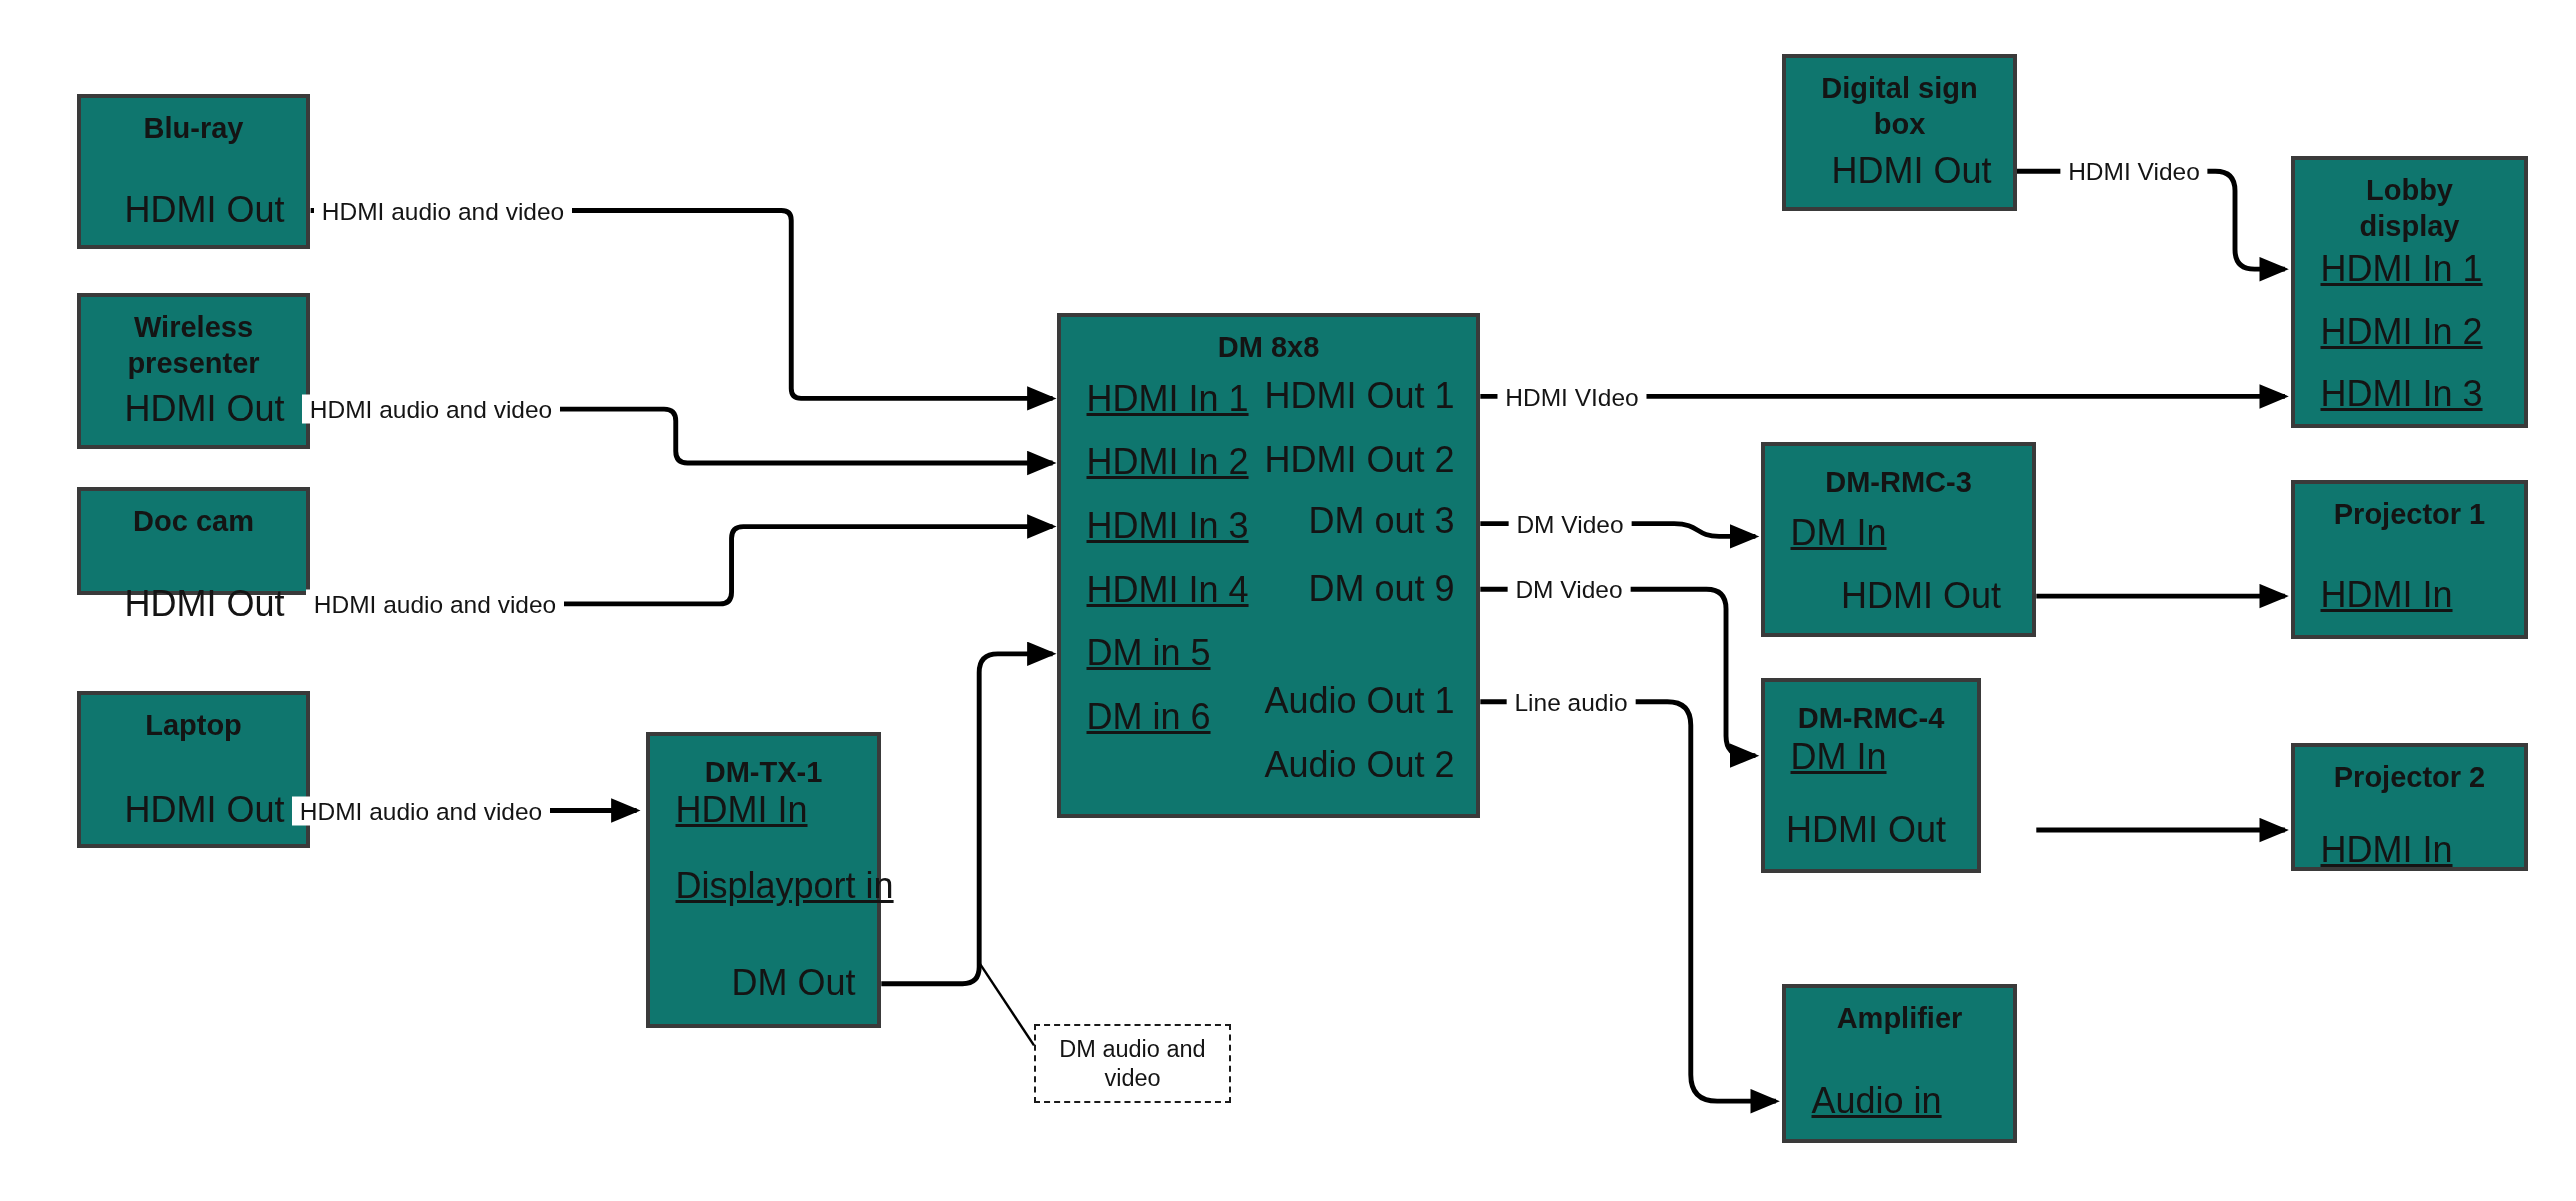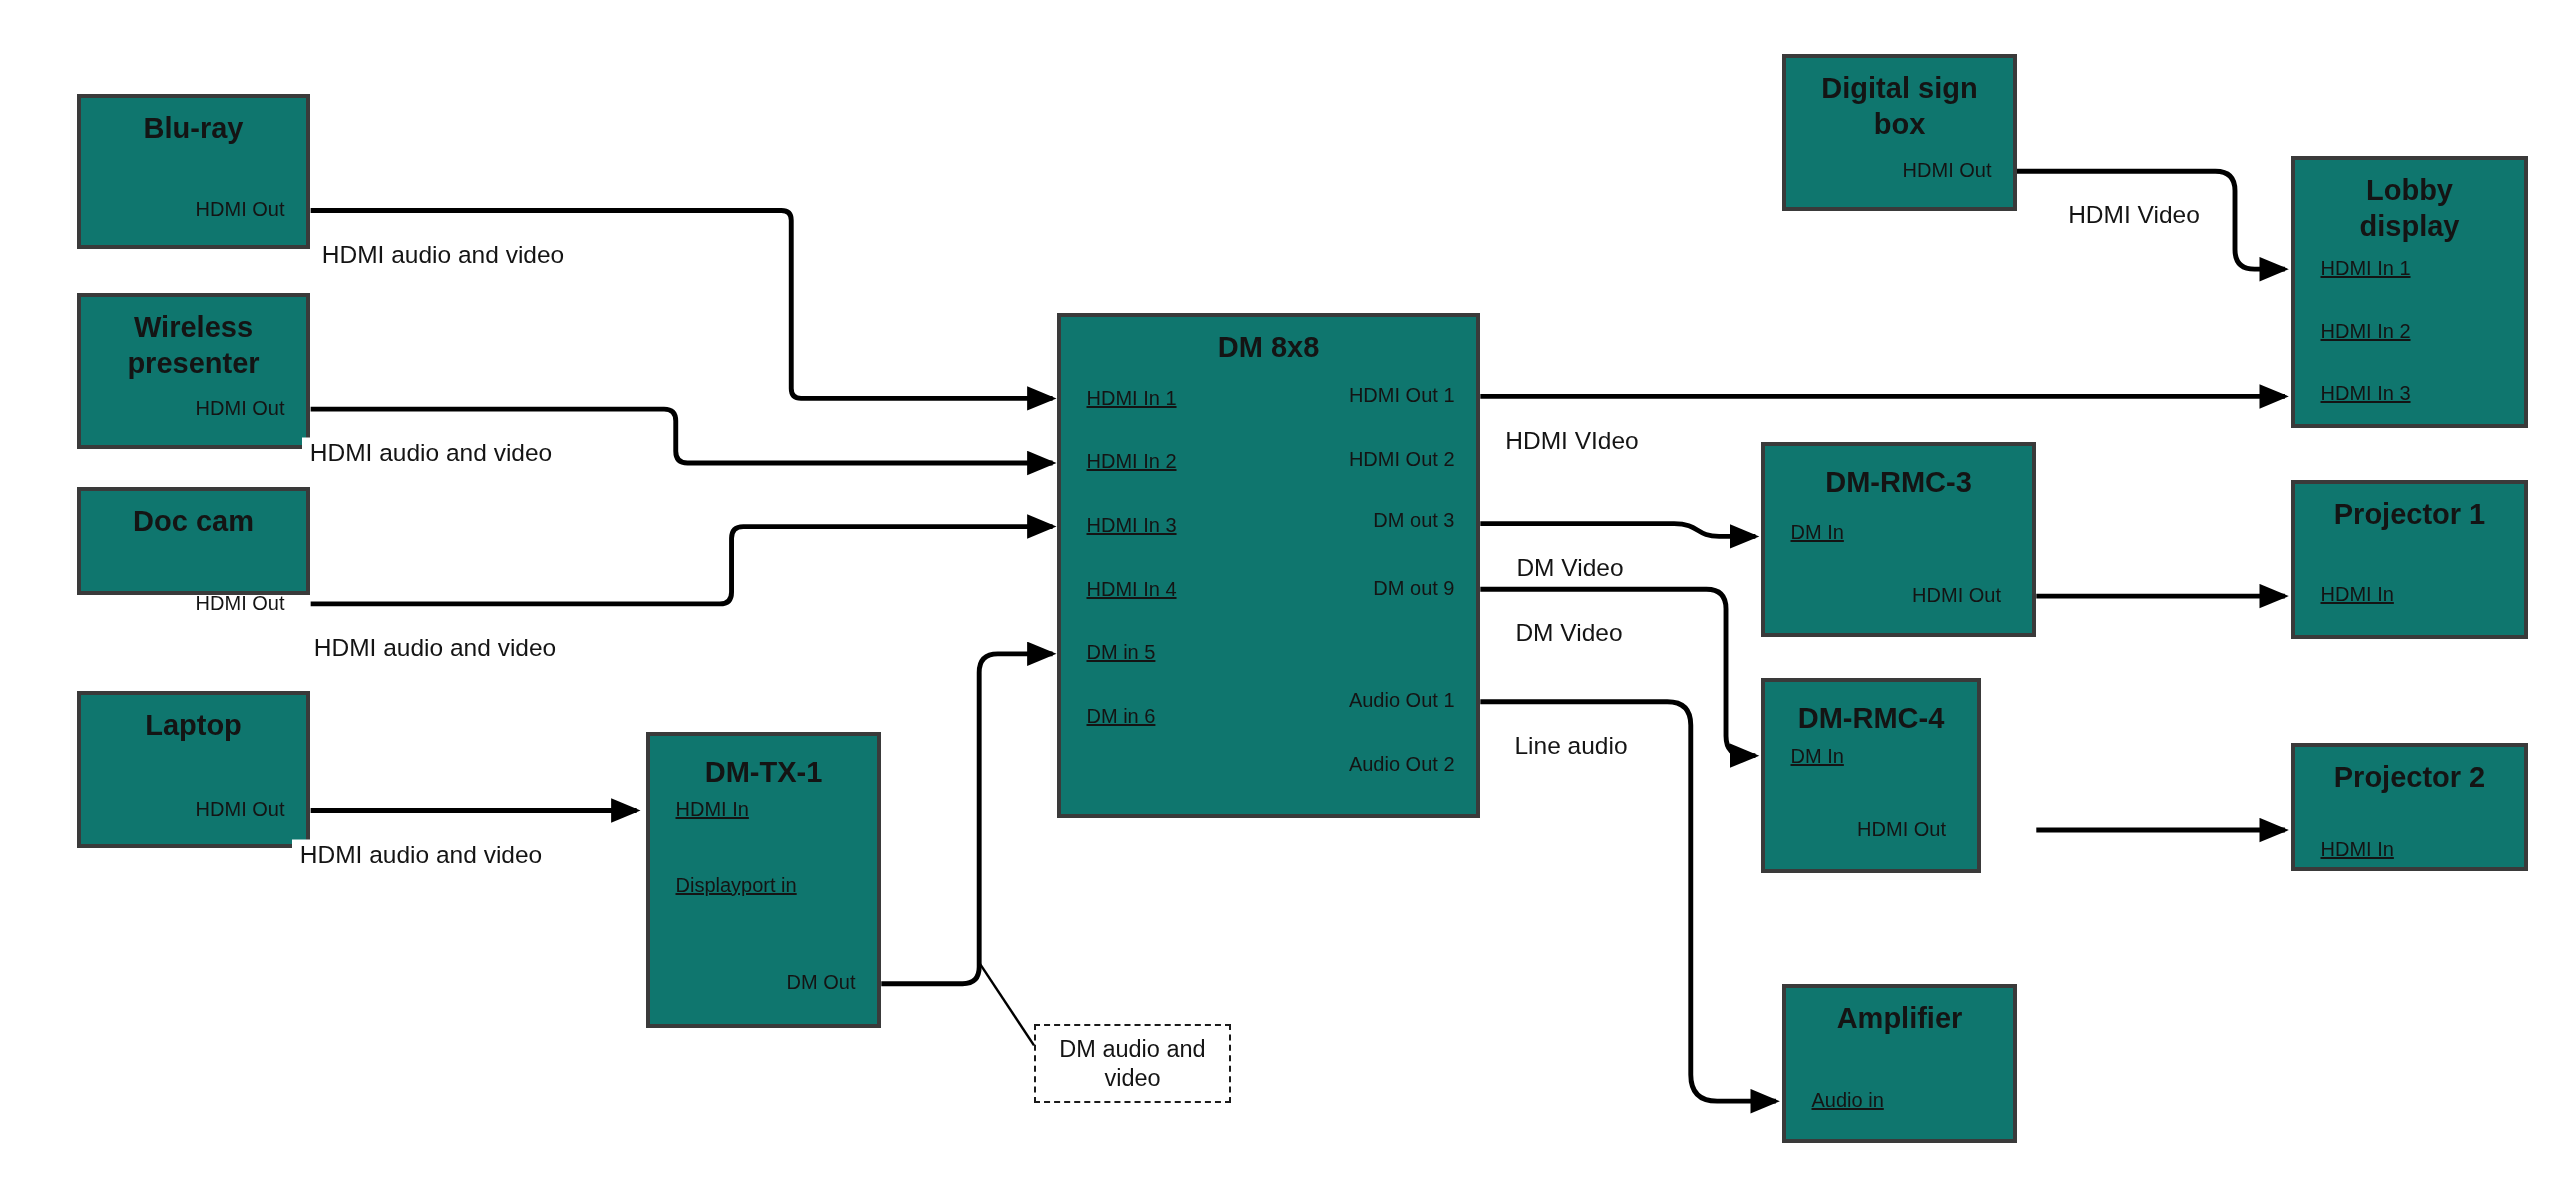--- a/index.html
+++ b/index.html
@@ -22,35 +22,34 @@
     text-align:center;
     font-weight:bold;
     font-size:29px;
     line-height:36px;
     padding-top:11.7px;
   }
   .title.pad-lg{padding-top:17.6px;}
   .title .narrow{display:inline-block;max-width:162px;}
   .port{
     position:absolute;
-    font-size:20px;
+    font-size:36px;
     line-height:31px;
     white-space:nowrap;
   }
   .port.pl{left:25.5px;text-decoration:underline;}
   .port.pr{right:21.5px;text-align:right;}
   .edge-label{
     position:absolute;
     transform:translate(-50%,-50%);
     background:#ffffff;
     padding:0 7.8px;
     font-size:24.5px;
     line-height:29px;
     white-space:nowrap;
-    margin-top:43px;
   }
   .callout{
     position:absolute;
     border:2px dashed #1a1a1a;
     box-sizing:border-box;
     text-align:center;
     font-size:23.5px;
     line-height:29px;
     padding-top:8.8px;
   }

